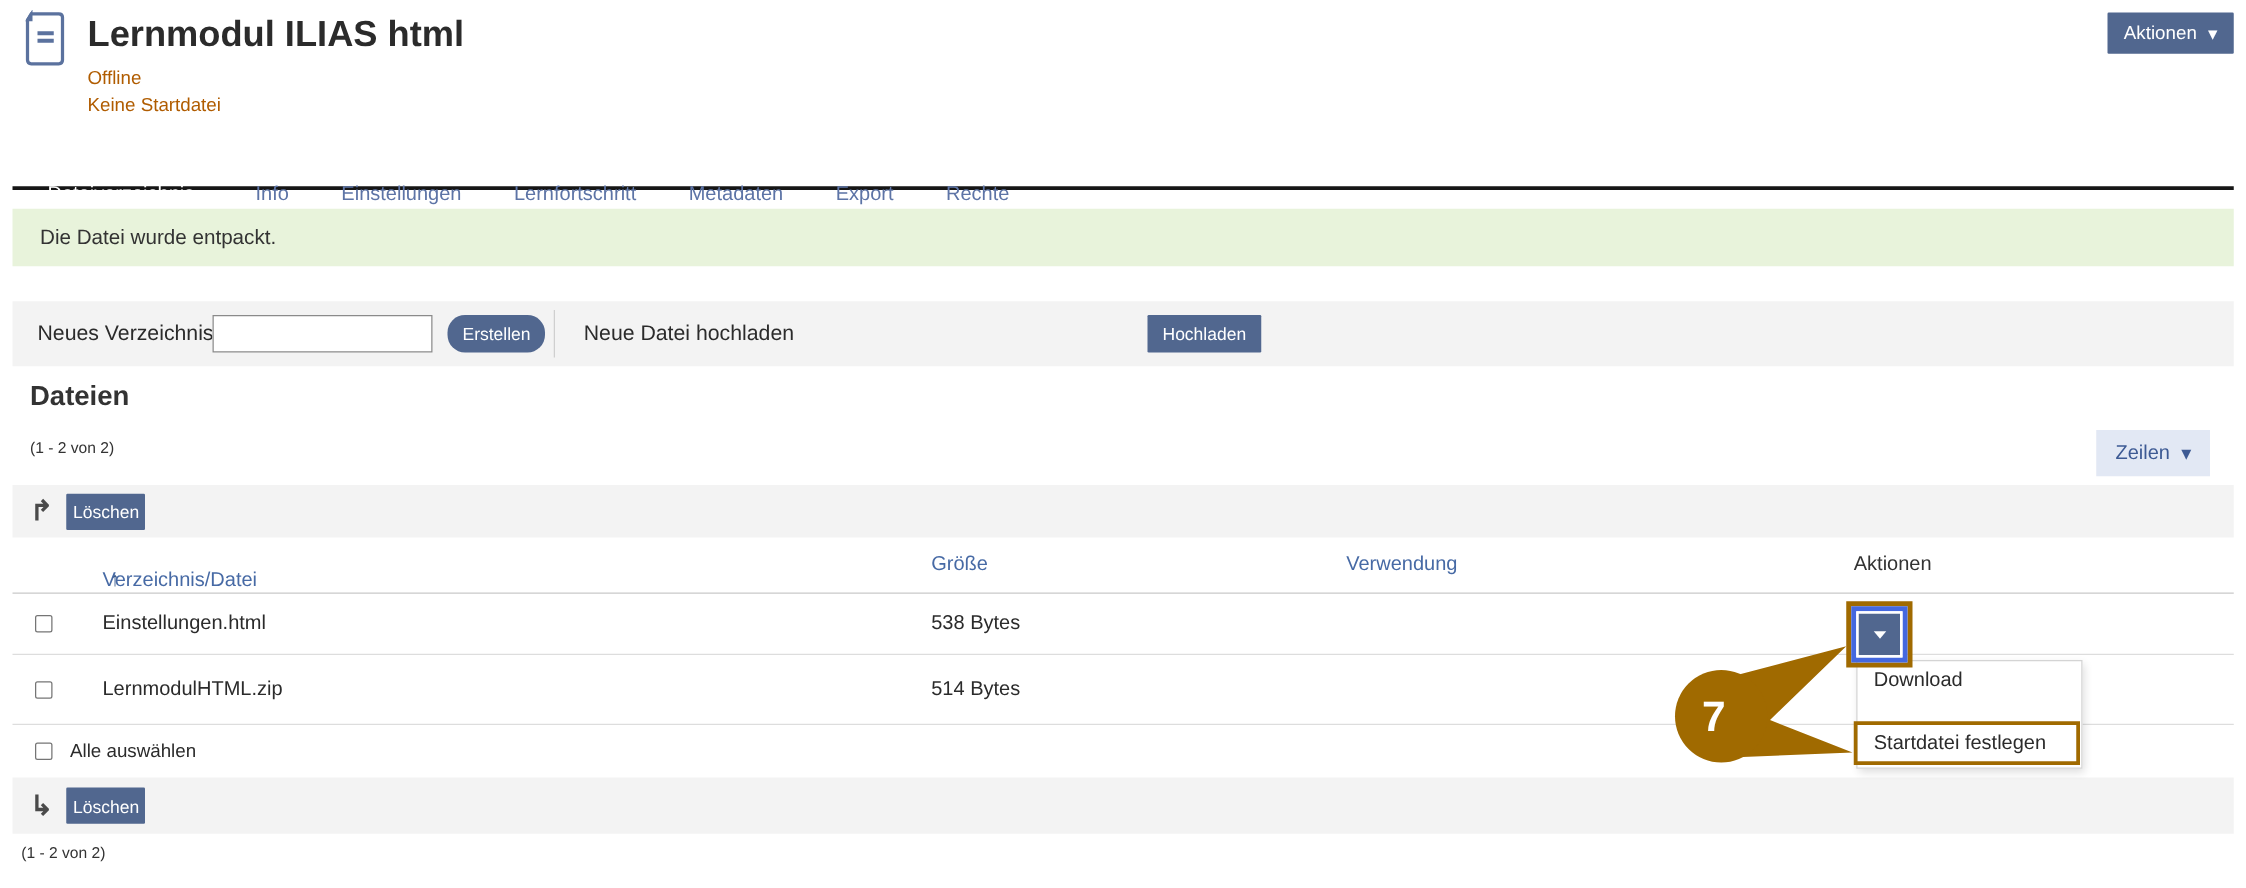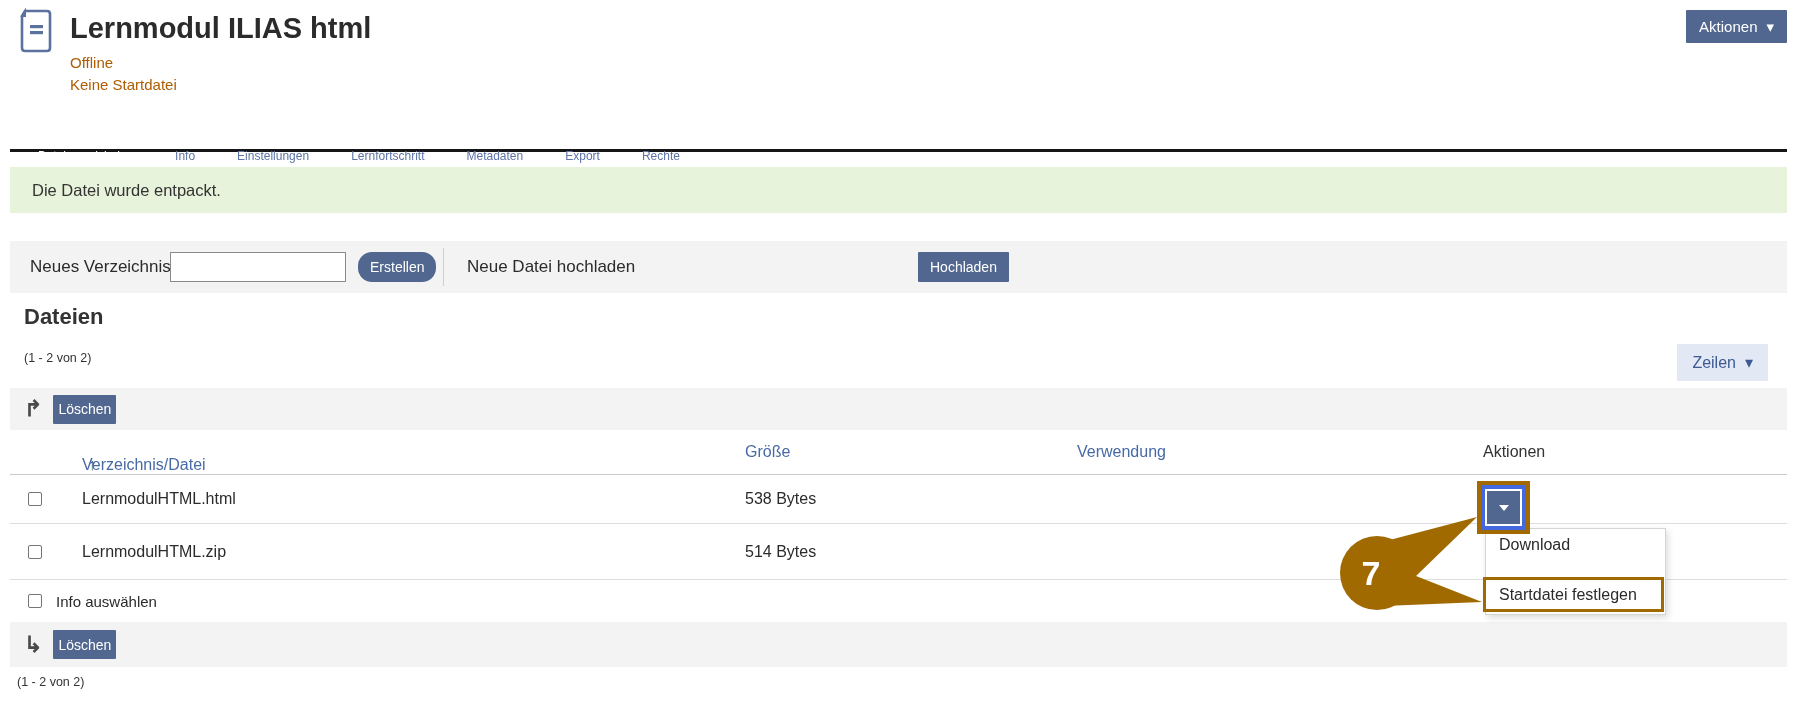--- a/index.html
+++ b/index.html
@@ -17,21 +17,21 @@
   #status1 { top:54px; } #status2 { top:76px; }
   .slate-btn {
     background:#51678f; color:#fff; border:none; font-family:inherit;
     font-size:14px; display:inline-flex; align-items:center; justify-content:center;
     cursor:pointer; border-radius:1px;
   }
   #btn-aktionen-top { right:10px; top:10px; height:33px; padding:0 13px; font-size:15px; gap:9px; }
 
   
   #tabbar { left:10px; right:10px; top:117px; height:35px; border-bottom:3px solid #161616; display:flex; }
-  .tab { display:flex; align-items:center; padding:0 21px; font-size:12px; color:#5d74a6; cursor:pointer;margin-top:39px; }
+  .tab { display:flex; align-items:center; padding:0 21px; font-size:16px; color:#5d74a6; cursor:pointer;margin-top:39px; }
   .tab.active { background:#161616; color:#fff; padding:0 28px; }
 
   
   #msg { left:10px; right:10px; top:167px; height:46px; background:#e8f3db;
          display:flex; align-items:center; padding-left:22px; font-size:16.5px; color:#333; }
 
   
   #formbar { left:10px; right:10px; top:241px; height:52px; background:#f3f3f3; }
   #formbar .flabel { position:absolute; top:0; height:52px; display:flex; align-items:center; font-size:17px; color:#2b2b2b; }
   #lbl-newdir { left:20px; }
@@ -145,32 +145,32 @@
       <span>Verzeichnis/Datei</span>
       <span id="sort-arrow">↑</span>
     </span>
   <span id="th-size" class="th-link">Größe</span>
   <span id="th-usage" class="th-link">Verwendung</span>
   <span id="th-actions">Aktionen</span>
 </div>
 
 <div id="row1" class="abs trow">
   <span class="cell c-check checkbox"></span>
-  <span class="cell c-name">LernmodulHTML.html</span>
+  <span class="cell c-name">Einstellungen.html</span>
   <span class="cell c-size">538 Bytes</span>
 </div>
 <div id="row2" class="abs trow">
   <span class="cell c-check checkbox"></span>
   <span class="cell c-name">LernmodulHTML.zip</span>
   <span class="cell c-size">514 Bytes</span>
 </div>
 
 <div id="selrow" class="abs">
   <span class="cell c-check checkbox"></span>
-  <span class="cell c-label">Info auswählen</span>
+  <span class="cell c-label">Alle auswählen</span>
 </div>
 
 <div id="toolbar2" class="abs toolbar">
   <span class="apply-arrow">↳</span>
   <button class="slate-btn">Löschen</button>
 </div>
 <div id="range-bottom" class="abs">(1 - 2 von 2)</div>
 
 <div id="dd-btn-outer" class="abs">
   <div id="dd-btn-ring">

